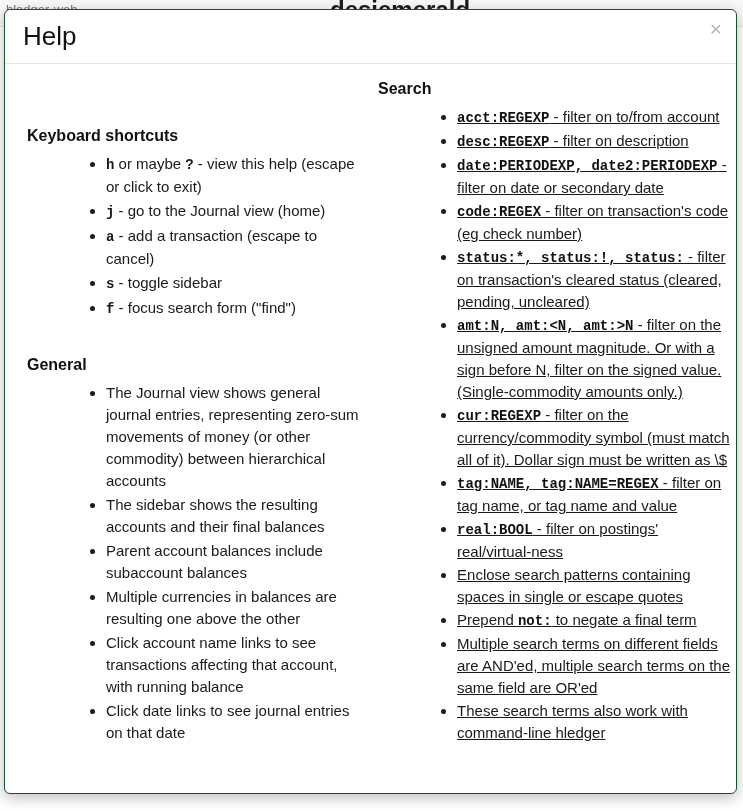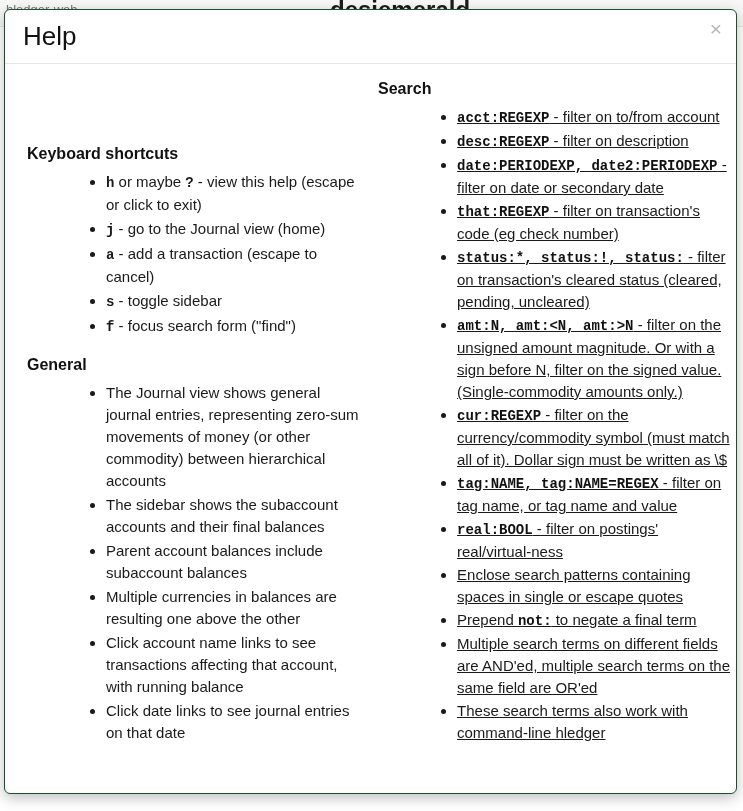--- a/index.html
+++ b/index.html
@@ -104,21 +104,21 @@
     box-sizing: border-box;
   }
 
   h4.section {
     font-size: 16px;
     font-weight: bold;
     color: #111;
     margin: 6px 0 8px 4px;
   }
   h4.section.tight { margin-top: 2px; }
-  h4.general { margin-top: 18px; }
+  h4.general { margin-top: 36px; }
 
   ul.bullets {
     margin: 0 0 4px 0;
     padding-left: 38px;
     list-style: disc;
   }
   ul.bullets li {
     font-size: 15px;
     line-height: 22px;
     color: #1a1a1a;
@@ -173,42 +173,42 @@
             <span class="kbd">s</span><span> - toggle sidebar</span>
           </li>
           <li>
             <span class="kbd">f</span><span> - focus search form ("find")</span>
           </li>
         </ul>
 
         <h4 class="section general">General</h4>
         <ul class="bullets">
           <li>The Journal view shows general journal entries, representing zero-sum movements of money (or other commodity) between hierarchical accounts</li>
-          <li>The sidebar shows the subaccount accounts and their final balances</li>
+          <li>The sidebar shows the resulting accounts and their final balances</li>
           <li>Parent account balances include subaccount balances</li>
           <li>Multiple currencies in balances are resulting one above the other</li>
           <li>Click account name links to see transactions affecting that account, with running balance</li>
           <li>Click date links to see journal entries on that date</li>
         </ul>
       </div>
 
       <div class="col-right">
         <h4 class="section tight">Search</h4>
         <ul class="bullets search">
           <li>
             <code>acct:REGEXP</code><span> - filter on to/from account</span>
           </li>
           <li>
             <code>desc:REGEXP</code><span> - filter on description</span>
           </li>
           <li>
             <code>date:PERIODEXP, date2:PERIODEXP</code><span> - filter on date or secondary date</span>
           </li>
           <li>
-            <code>that:REGEXP</code><span> - filter on transaction's code (eg check number)</span>
+            <code>code:REGEX</code><span> - filter on transaction's code (eg check number)</span>
           </li>
           <li>
             <code>status:*, status:!, status:</code><span> - filter on transaction's cleared status (cleared, pending, uncleared)</span>
           </li>
           <li>
             <code>amt:N, amt:&lt;N, amt:&gt;N</code><span> - filter on the unsigned amount magnitude. Or with a sign before N, filter on the signed value. (Single-commodity amounts only.)</span>
           </li>
           <li>
             <code>cur:REGEXP</code><span> - filter on the currency/commodity symbol (must match all of it). Dollar sign must be written as \$</span>
           </li>

